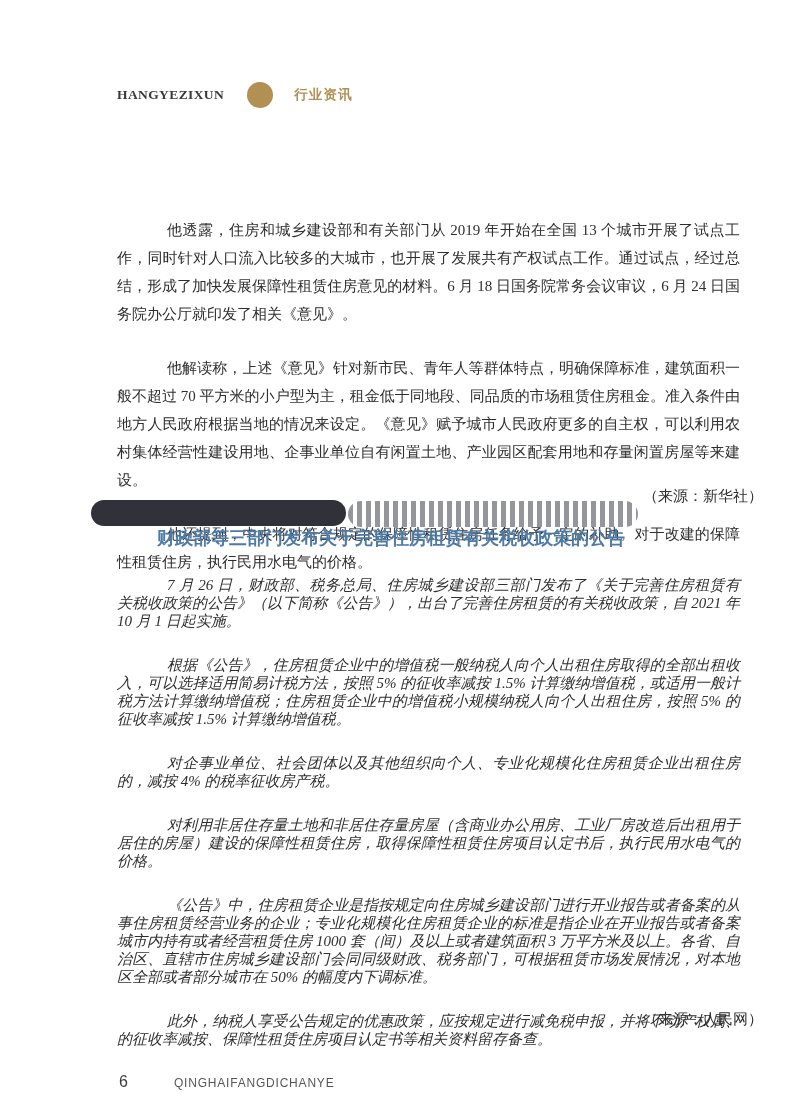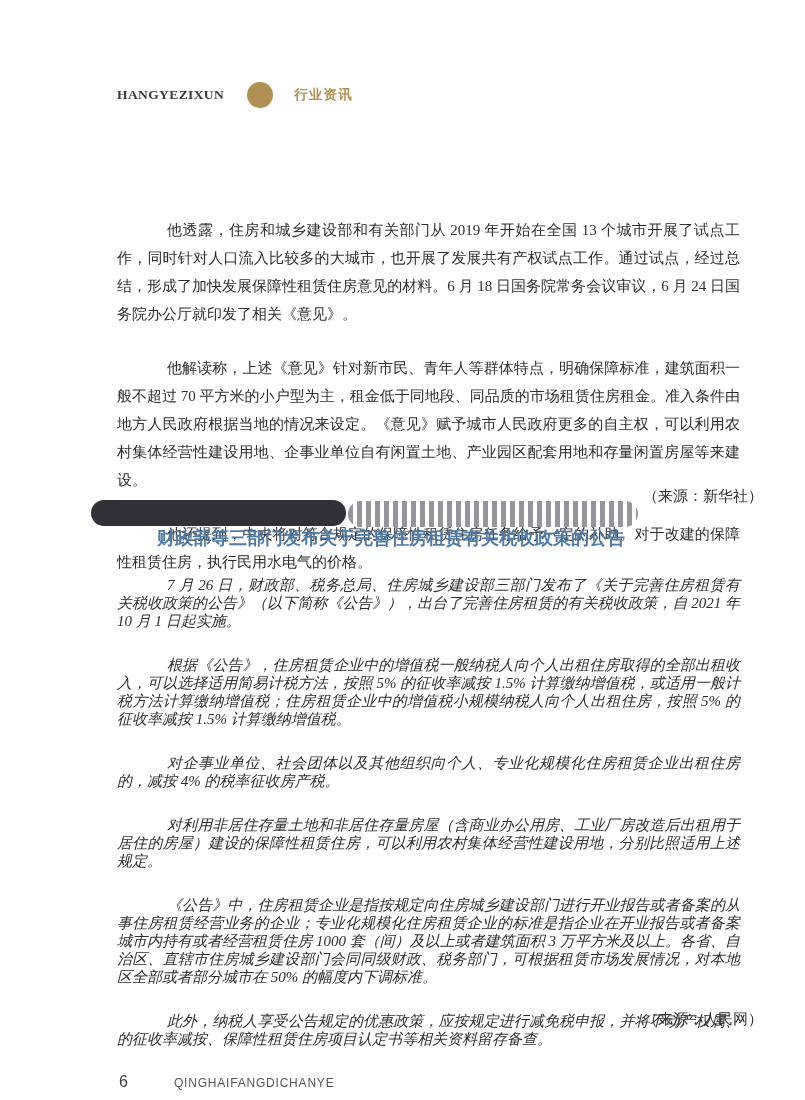--- a/index.html
+++ b/index.html
@@ -151,21 +151,21 @@
     <div class="divider-solid"></div>
     <div class="divider-dashed"></div>
   </div>
 
   <div class="article-title">财政部等三部门发布关于完善住房租赁有关税收政策的公告</div>
 
   <div class="article article-2">
     <p>7 月 26 日，财政部、税务总局、住房城乡建设部三部门发布了《关于完善住房租赁有关税收政策的公告》（以下简称《公告》），出台了完善住房租赁的有关税收政策，自 2021 年 10 月 1 日起实施。</p>
     <p>根据《公告》，住房租赁企业中的增值税一般纳税人向个人出租住房取得的全部出租收入，可以选择适用简易计税方法，按照 5% 的征收率减按 1.5% 计算缴纳增值税，或适用一般计税方法计算缴纳增值税；住房租赁企业中的增值税小规模纳税人向个人出租住房，按照 5% 的征收率减按 1.5% 计算缴纳增值税。</p>
     <p>对企事业单位、社会团体以及其他组织向个人、专业化规模化住房租赁企业出租住房的，减按 4% 的税率征收房产税。</p>
-    <p>对利用非居住存量土地和非居住存量房屋（含商业办公用房、工业厂房改造后出租用于居住的房屋）建设的保障性租赁住房，可以利用农村集体经营性建设用地，分别比照适用上述规定。</p>
+    <p>对利用非居住存量土地和非居住存量房屋（含商业办公用房、工业厂房改造后出租用于居住的房屋）建设的保障性租赁住房，取得保障性租赁住房项目认定书后，执行民用水电气的价格。</p>
     <p>《公告》中，住房租赁企业是指按规定向住房城乡建设部门进行开业报告或者备案的从事住房租赁经营业务的企业；专业化规模化住房租赁企业的标准是指企业在开业报告或者备案城市内持有或者经营租赁住房 1000 套（间）及以上或者建筑面积 3 万平方米及以上。各省、自治区、直辖市住房城乡建设部门会同同级财政、税务部门，可根据租赁市场发展情况，对本地区全部或者部分城市在 50% 的幅度内下调标准。</p>
     <p>此外，纳税人享受公告规定的优惠政策，应按规定进行减免税申报，并将不动产权属、的征收率减按、保障性租赁住房项目认定书等相关资料留存备查。</p>
   </div>
 
   <div class="source-line source-2">（来源：人民网）</div>
 
   <div class="footer">
     <span class="page-number">6</span>
     <span class="journal-name">QINGHAIFANGDICHANYE</span>
   </div>

